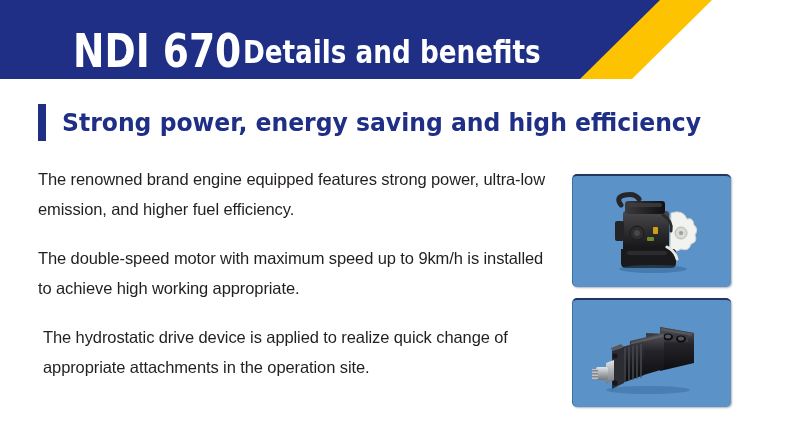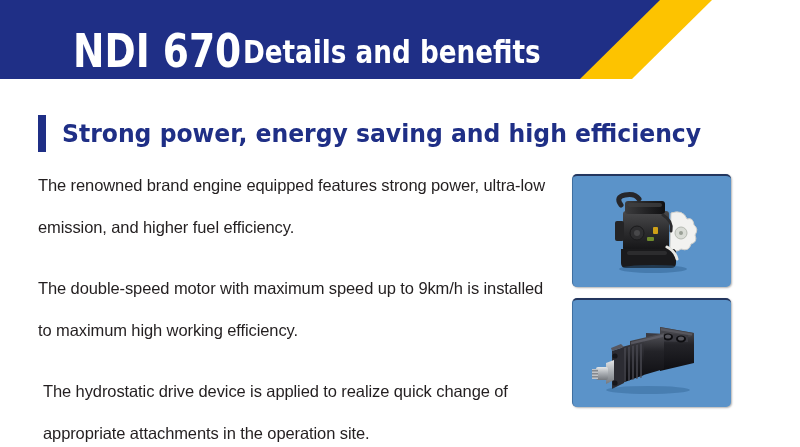--- a/index.html
+++ b/index.html
@@ -88,21 +88,20 @@
     top: 2px;
   }
 
   
   .subhead-row {
     position: absolute;
     left: 38px;
     top: 104px;
     display: flex;
     align-items: center;
-    margin-top: 11px;
   }
   .subhead-bar {
     width: 8px;
     height: 37px;
     background: #1F2F86;
     flex: 0 0 auto;
   }
   .subhead-text {
     margin-left: 16px;
     font-family: "DejaVu Sans", "Liberation Sans", sans-serif;
@@ -118,21 +117,21 @@
   
   .body-col {
     position: absolute;
     left: 38px;
     top: 164px;
     width: 520px;
   }
   .para {
     font-family: "Liberation Sans", sans-serif;
     font-size: 16.5px;
-    line-height: 42px;
+    line-height: 30px;
     color: #231f20;
     margin: 0 0 19px 0;
     letter-spacing: -0.1px;
   }
   .para.indented {
     padding-left: 5px;
   }
   .para:last-child { margin-bottom: 0; }
 
   
@@ -182,21 +181,21 @@
     </div>
   </div>
 
   <div class="subhead-row">
     <div class="subhead-bar"></div>
     <div class="subhead-text">Strong power, energy saving and high efficiency</div>
   </div>
 
   <div class="body-col">
     <p class="para">The renowned brand engine equipped features strong power, ultra-low emission, and higher fuel efficiency.</p>
-    <p class="para">The double-speed motor with maximum speed up to 9km/h is installed to maximum high working efficiency.</p>
+    <p class="para">The double-speed motor with maximum speed up to 9km/h is installed to achieve high working appropriate.</p>
     <p class="para indented">The hydrostatic drive device is applied to realize quick change of appropriate attachments in the operation site.</p>
   </div>
 
   <div class="photo-panel" id="panel-engine">
     <div class="photo-inner">
       <svg class="engine-svg" width="110" height="86" viewBox="0 0 110 86">
         <defs>
           <linearGradient id="mtl" x1="0" y1="0" x2="0" y2="1">
             <stop offset="0%" stop-color="#4a4a4c"></stop>
             <stop offset="55%" stop-color="#2a2a2c"></stop>

